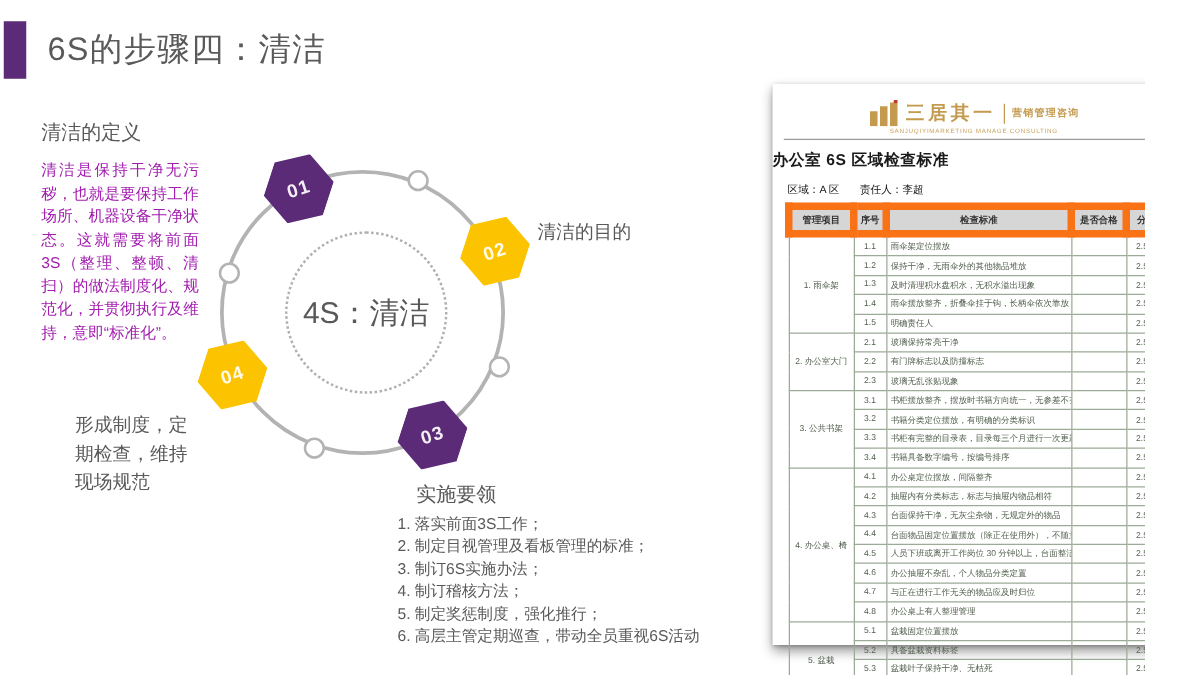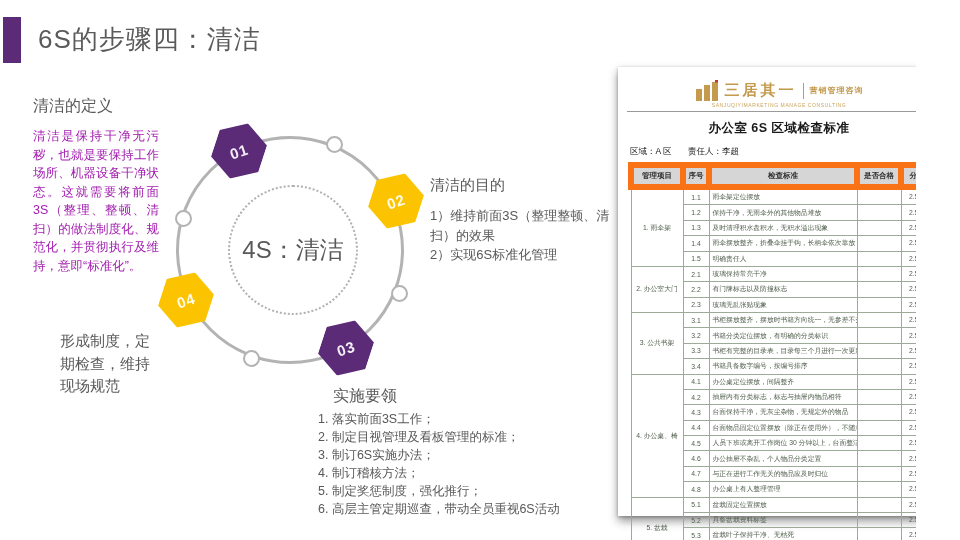--- a/index.html
+++ b/index.html
@@ -49,21 +49,21 @@
 
   
   .doc{left:618px;top:67px;width:322px;height:449px;background:#ffffff;
        box-shadow:0 5px 9px rgba(0,0,0,.42),0 1px 3px rgba(0,0,0,.25);}
   .doc-logo-row{display:flex;justify-content:center;align-items:center;gap:6px;margin-top:13px;}
   .brand{color:#c49a4e;font-weight:bold;font-size:15px;letter-spacing:3px;}
   .brand-div{width:1px;height:16px;background:#c49a4e;}
   .brand-right{color:#c49a4e;font-size:8px;font-weight:bold;letter-spacing:1px;}
   .brand-sub{text-align:center;color:#c9a35c;font-size:5px;letter-spacing:.6px;margin-top:1px;}
   .doc-rule{height:1px;background:#9a9a9a;margin:3px 9px 0 9px;}
-  .doc-title{text-align:center;font-weight:bold;font-size:12.5px;color:#1a1a1a;margin-top:8px;letter-spacing:.5px;}
+  .doc-title{font-weight:bold;font-size:12.5px;color:#1a1a1a;margin-top:8px;letter-spacing:.5px;}
   .doc-meta{font-size:8.5px;font-weight:normal;color:#111;margin:9px 0 4px 12px;}
   .doc-meta span{margin-right:14px;}
   table.check{border-collapse:collapse;table-layout:fixed;width:302px;margin:0 10px;}
   table.check th{background:#d6d6d6;border:6px solid #f97316;font-size:7.5px;font-weight:bold;color:#333;padding:3px 1px;}
   table.check td{border:1px solid #9cab98;font-size:6.8px;color:#52604f;padding:2.2px 3px;
                  white-space:nowrap;overflow:hidden;}
   table.check td.c{text-align:center;}
   col.w-group{width:52px;} col.w-no{width:26px;} col.w-std{width:148px;} col.w-pass{width:44px;} col.w-score{width:32px;}
 </style>
 </head>
@@ -96,24 +96,20 @@
     <span class="num">04</span>
   </div>
 
   <div class="abs node node1"></div>
   <div class="abs node node2"></div>
   <div class="abs node node3"></div>
   <div class="abs node node4"></div>
 
   <div class="abs purpose-block">
     <div class="blk-heading" style="font-size:15px">清洁的目的</div>
-    <div class="purpose-items">
-      <div>1）维持前面3S（整理整顿、清扫）的效果</div>
-      <div>2）实现6S标准化管理</div>
-    </div>
   </div>
 
   <div class="abs institution">形成制度，定期检查，维持现场规范</div>
 
   <div class="abs ess-heading">实施要领</div>
   <div class="abs ess-list">
     <div>1. 落实前面3S工作；</div>
     <div>2. 制定目视管理及看板管理的标准；</div>
     <div>3. 制订6S实施办法；</div>
     <div>4. 制订稽核方法；</div>

